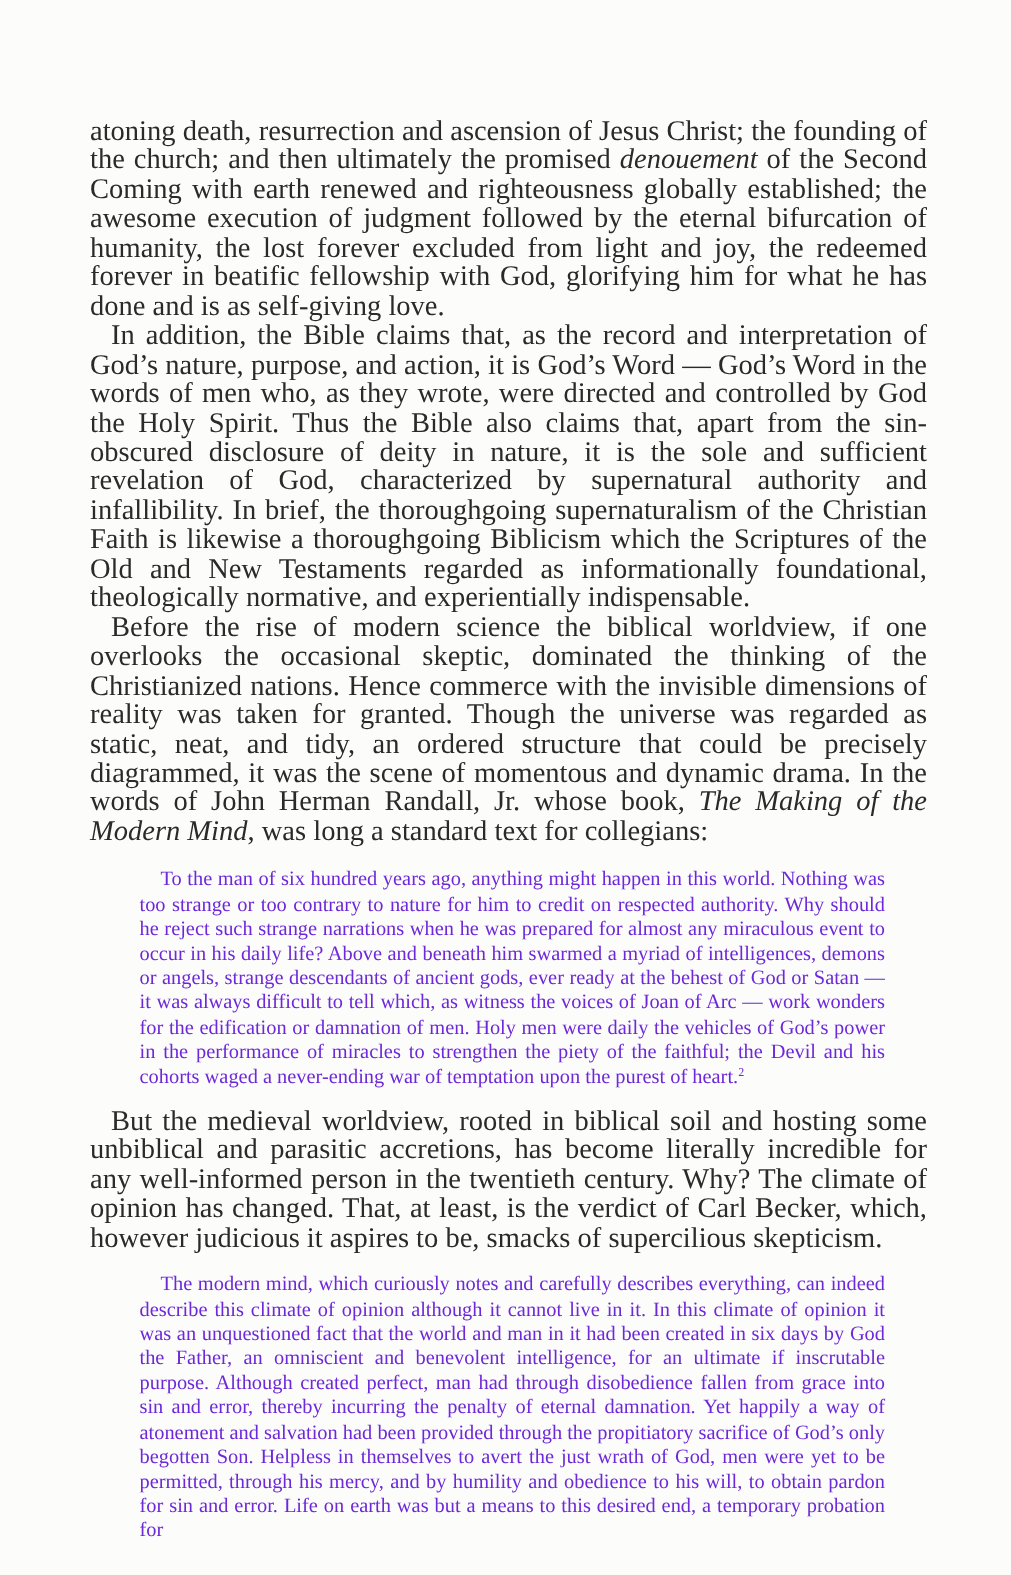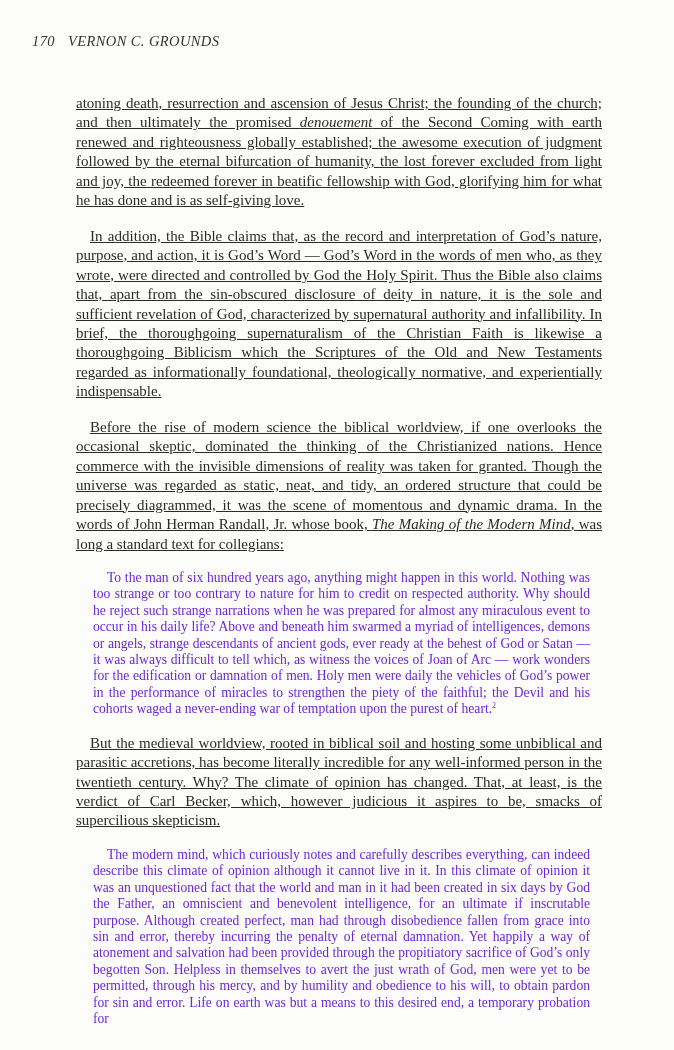--- a/index.html
+++ b/index.html
@@ -13,41 +13,37 @@
   .running-head {
     position: absolute; left: 32px; top: 33px;
     font-style: italic; font-size: 14.5px; letter-spacing: 0.4px;
     color: #333;
   }
   .running-head .pgnum { margin-right: 9px; }
   .body-text {
     position: absolute; left: 60px; top: 78px; width: 558px;
   }
   p.para {
-    margin: 16px; font-size: 15px; line-height: 19.45px;
-    text-align: justify; text-indent: 0; text-decoration: underline;
+    margin: 0; font-size: 19px; line-height: 19.45px;
+    text-align: justify; text-indent: 0;
   }
   p.para.indent { text-indent: 14px; }
   .quote {
     margin: 14px 0 12px 33px; width: 497px;
     font-size: 13.6px; line-height: 16.4px; text-align: justify;
     color: #6d28d9; text-indent: 14px;
   }
   .quote.q2 { margin-top: 13px; text-indent: 14px; }
   sup.fn { font-size: 8px; vertical-align: 5px; line-height: 0; }
   em { font-style: italic; }
 </style>
 </head>
 <body>
 
 <div class="page">
-  <div class="running-head">
-    <span class="pgnum">170</span>
-    <span>VERNON C. GROUNDS</span>
-  </div>
 
   <div class="body-text">
     <p class="para"><span>atoning death, resurrection and ascension of Jesus Christ; the founding of the church; and then ultimately the promised </span><em>denouement</em><span> of the Second Coming with earth renewed and righteousness globally established; the awesome execution of judgment followed by the eternal bifurcation of humanity, the lost forever excluded from light and joy, the redeemed forever in beatific fellowship with God, glorifying him for what he has done and is as self-giving love.</span></p>
 
     <p class="para indent">In addition, the Bible claims that, as the record and interpretation of God’s nature, purpose, and action, it is God’s Word — God’s Word in the words of men who, as they wrote, were directed and controlled by God the Holy Spirit. Thus the Bible also claims that, apart from the sin-obscured disclosure of deity in nature, it is the sole and sufficient revelation of God, characterized by supernatural authority and infallibility. In brief, the thoroughgoing supernaturalism of the Christian Faith is likewise a thoroughgoing Biblicism which the Scriptures of the Old and New Testaments regarded as informationally foundational, theologically normative, and experientially indispensable.</p>
 
     <p class="para indent"><span>Before the rise of modern science the biblical worldview, if one overlooks the occasional skeptic, dominated the thinking of the Christianized nations. Hence commerce with the invisible dimensions of reality was taken for granted. Though the universe was regarded as static, neat, and tidy, an ordered structure that could be precisely diagrammed, it was the scene of momentous and dynamic drama. In the words of John Herman Randall, Jr. whose book, </span><em>The Making of the Modern Mind</em><span>, was long a standard text for collegians:</span></p>
 
     <div class="quote"><span>To the man of six hundred years ago, anything might happen in this world. Nothing was too strange or too contrary to nature for him to credit on respected authority. Why should he reject such strange narrations when he was prepared for almost any miraculous event to occur in his daily life? Above and beneath him swarmed a myriad of intelligences, demons or angels, strange descendants of ancient gods, ever ready at the behest of God or Satan — it was always difficult to tell which, as witness the voices of Joan of Arc — work wonders for the edification or damnation of men. Holy men were daily the vehicles of God’s power in the performance of miracles to strengthen the piety of the faithful; the Devil and his cohorts waged a never-ending war of temptation upon the purest of heart.</span><sup class="fn">2</sup></div>
 

